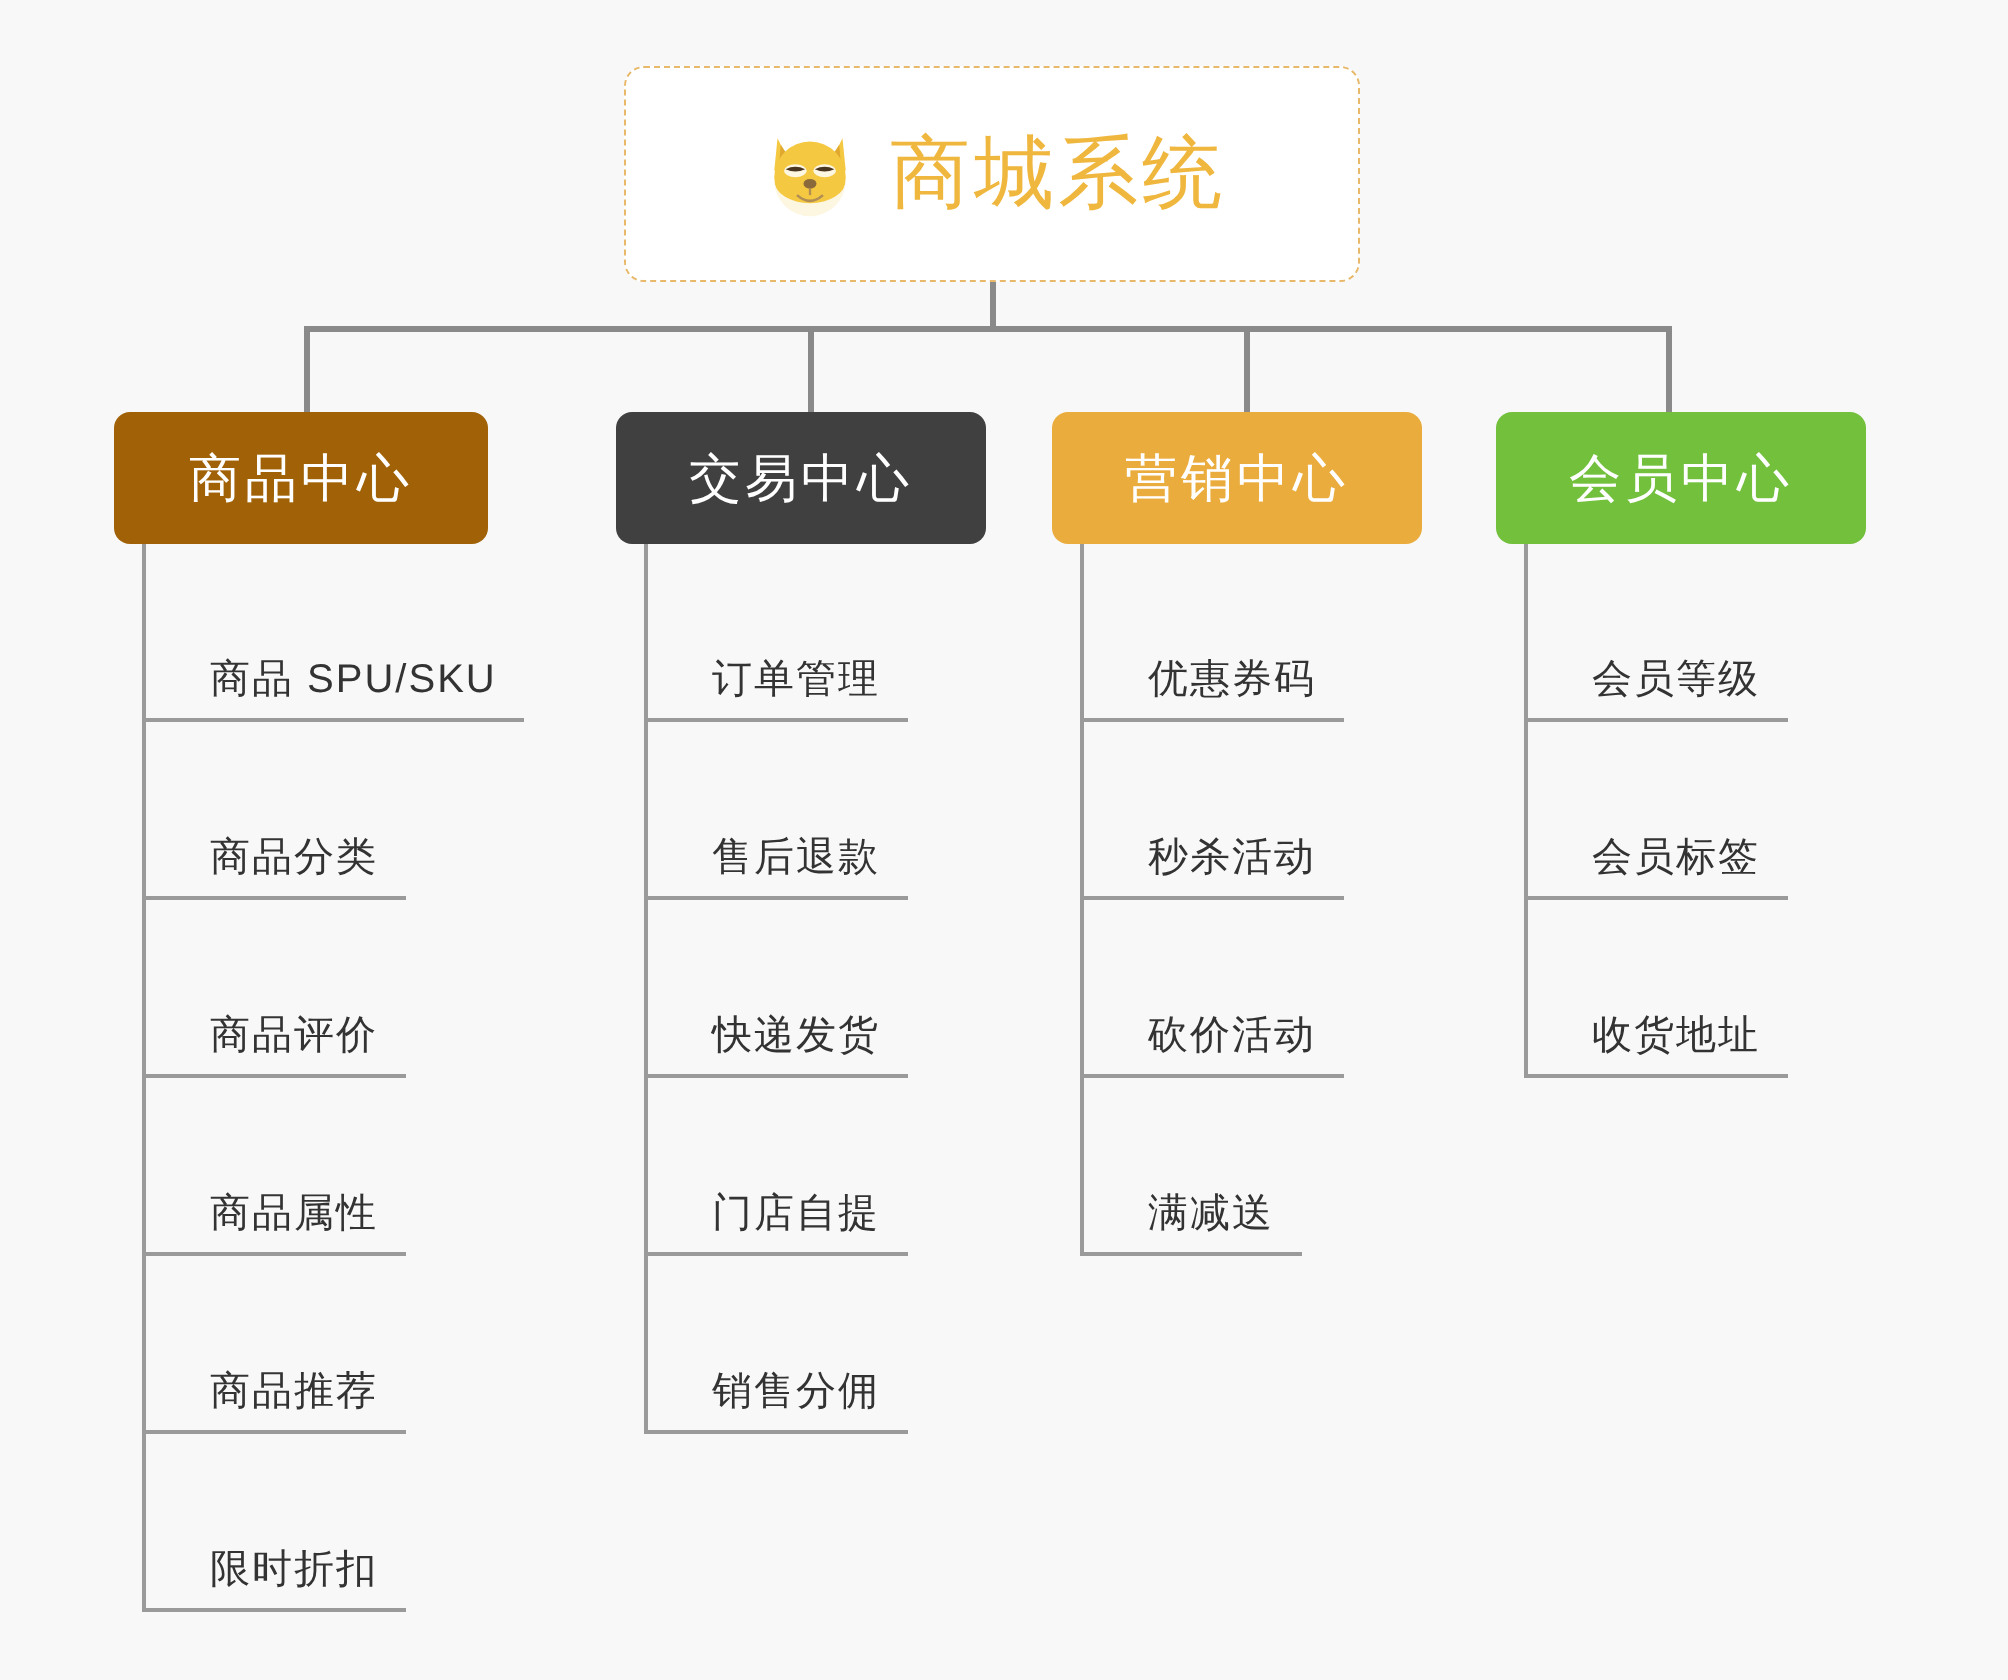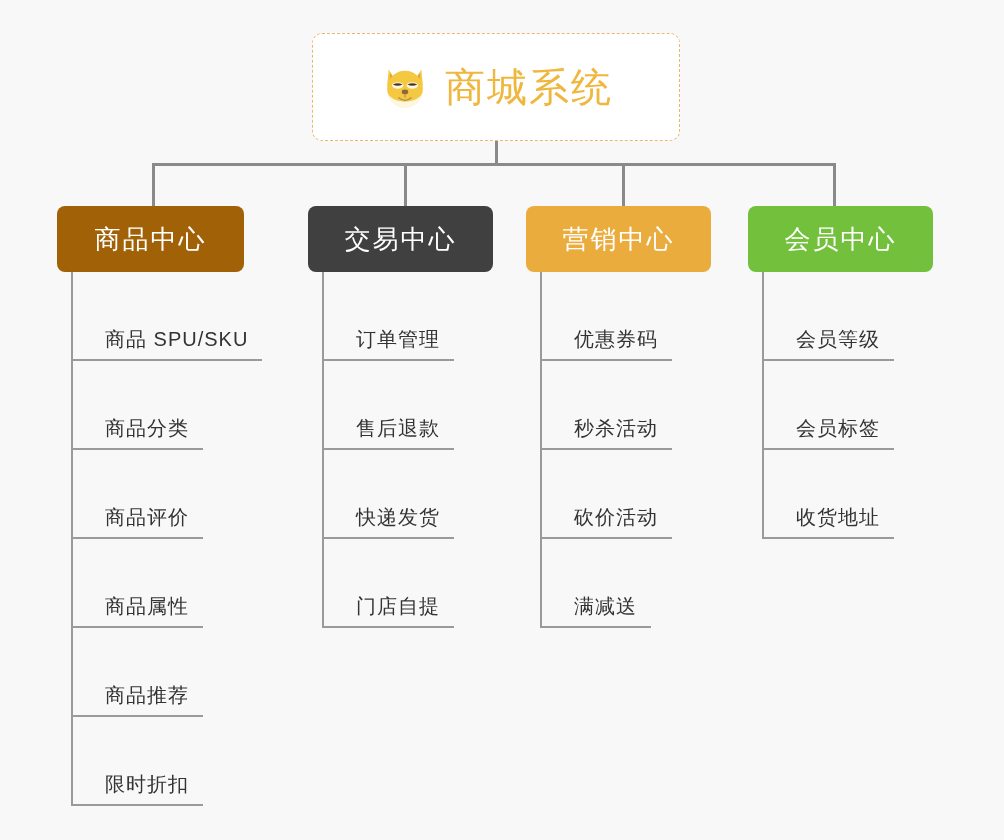--- a/index.html
+++ b/index.html
@@ -202,20 +202,23 @@
         </div>
       <div class="leaf-item">
           <span class="leaf-underline"><span class="leaf-label">售后退款</span></span>
         </div>
       <div class="leaf-item">
           <span class="leaf-underline"><span class="leaf-label">快递发货</span></span>
         </div>
       <div class="leaf-item">
           <span class="leaf-underline"><span class="leaf-label">门店自提</span></span>
         </div>
+      <div class="leaf-item">
+          <span class="leaf-underline"><span class="leaf-label">销售分佣</span></span>
+        </div>
     </div>
   </div>
 
   <div class="column col-3 cat-3">
     <div class="cat-box">
       <span>营销中心</span>
     </div>
     <div class="leaf-list">
       <div class="leaf-item">
           <span class="leaf-underline"><span class="leaf-label">优惠券码</span></span>

